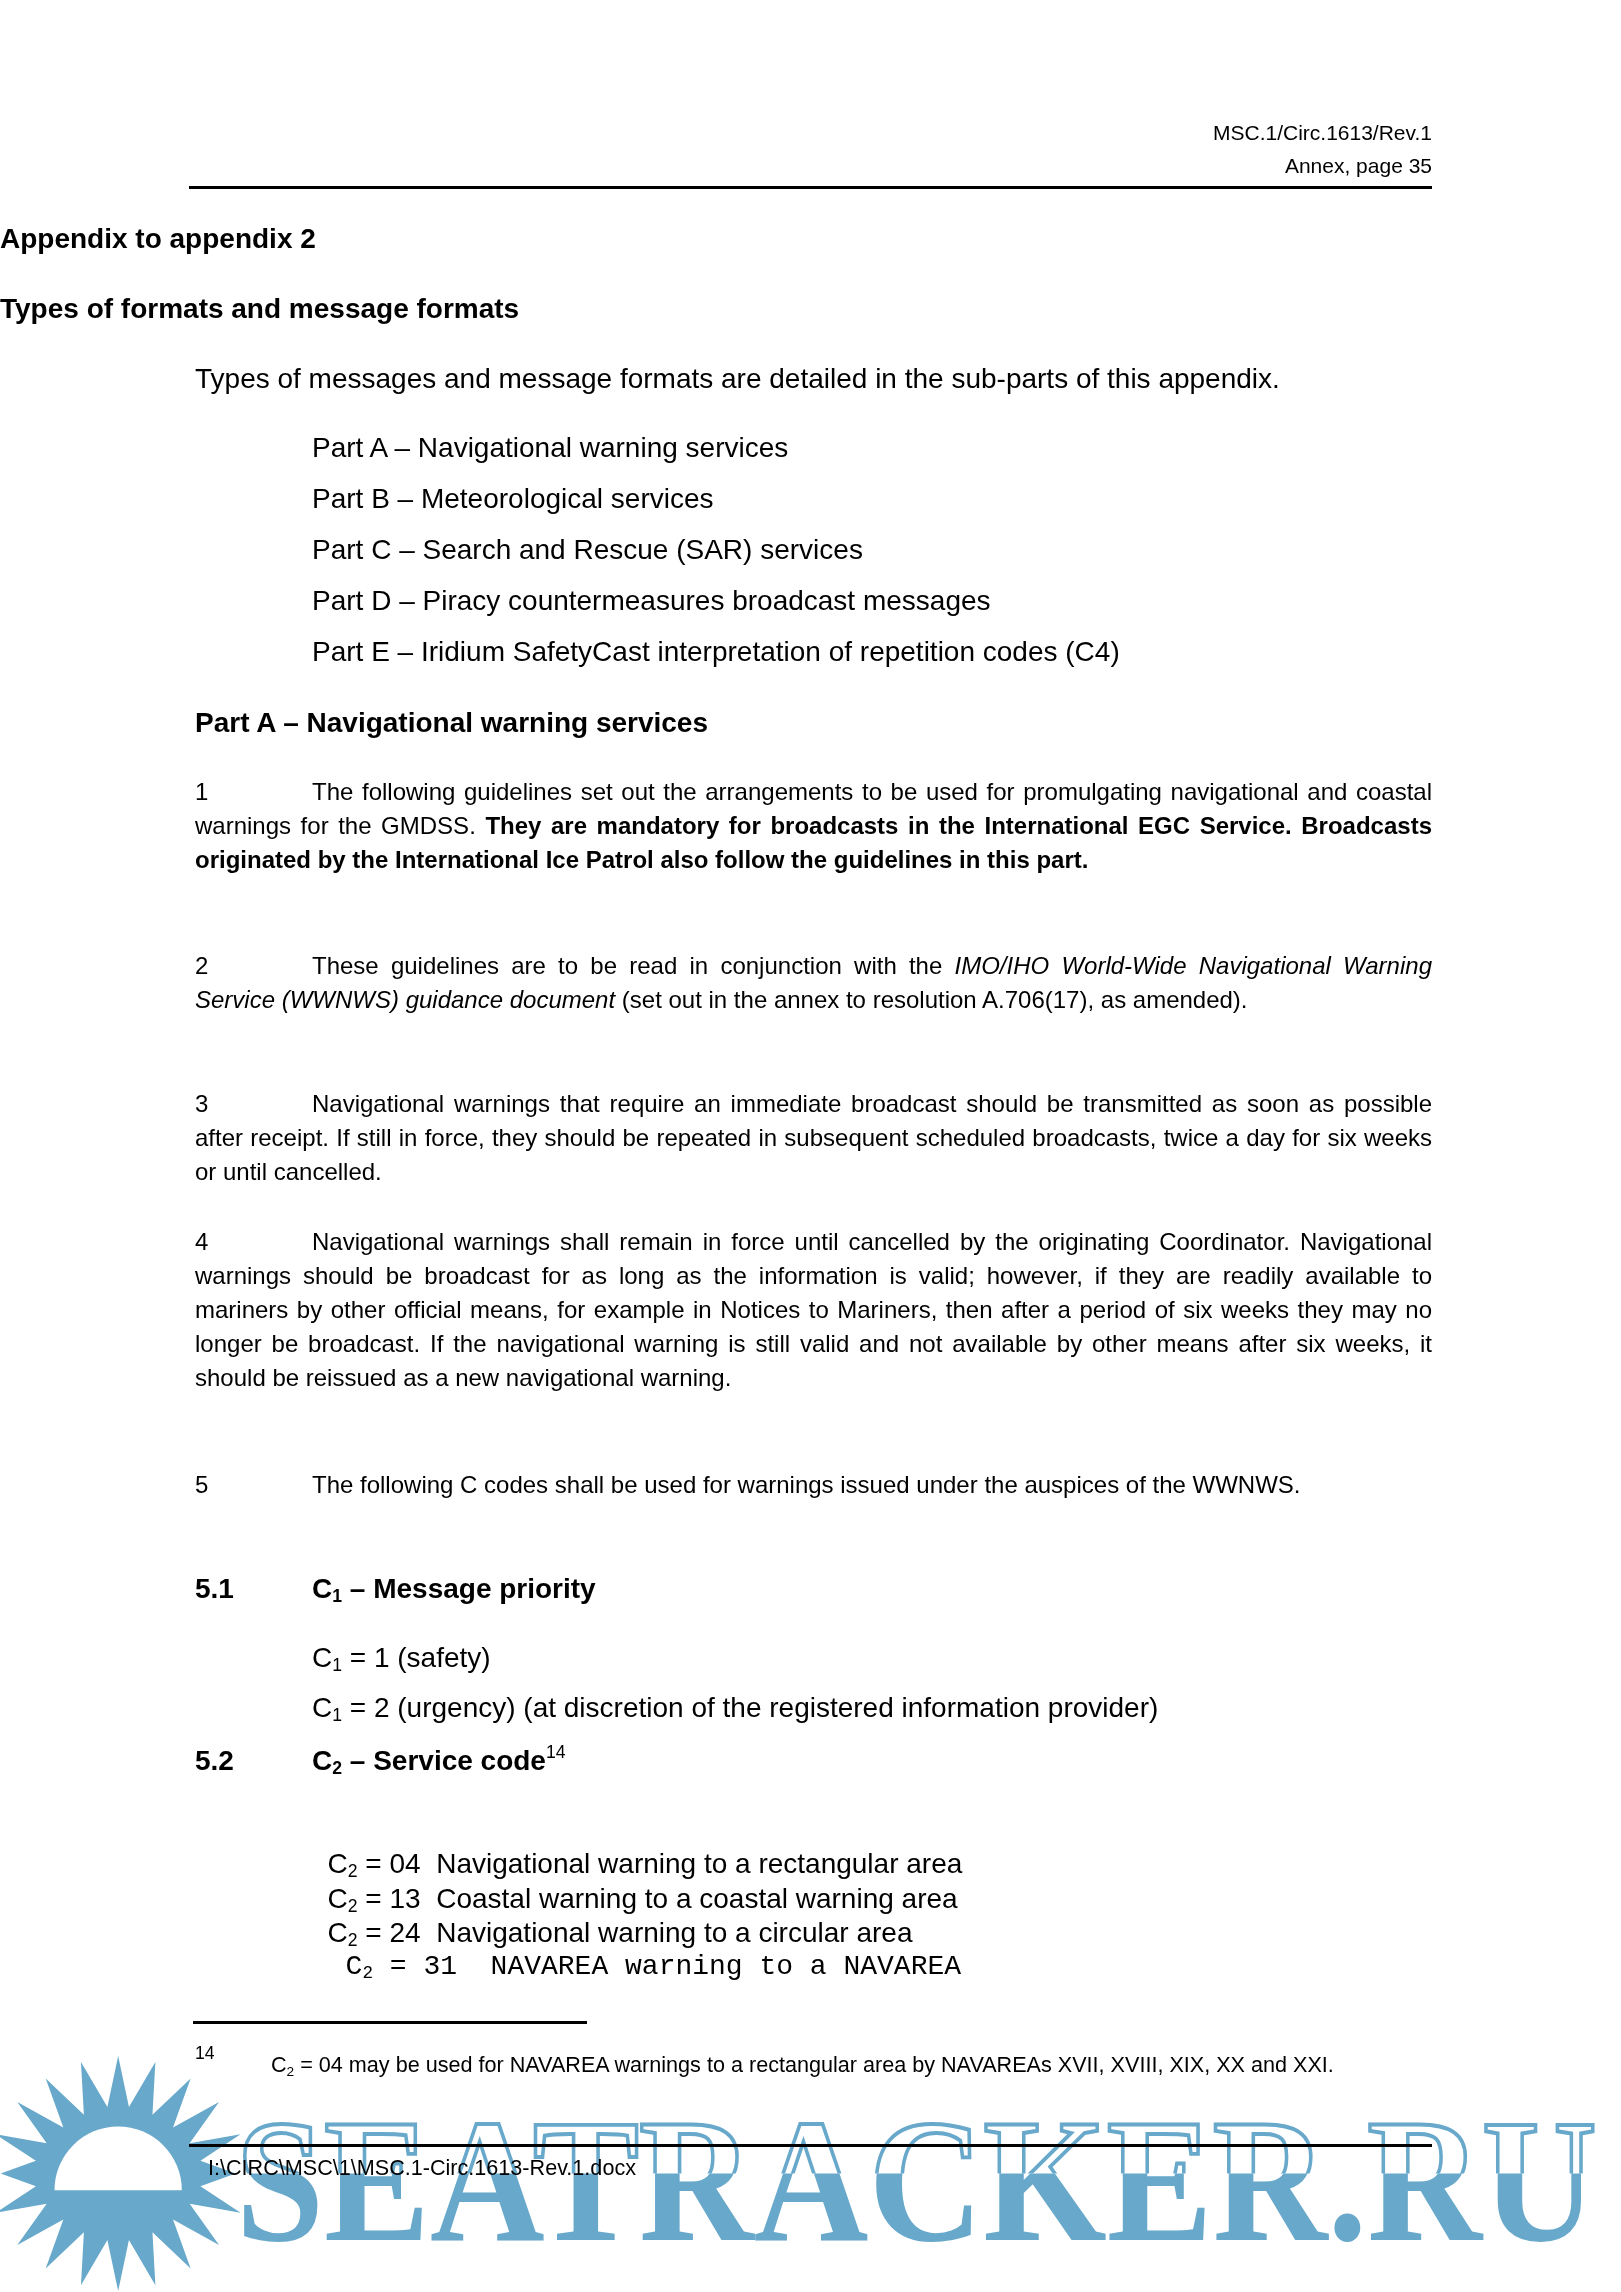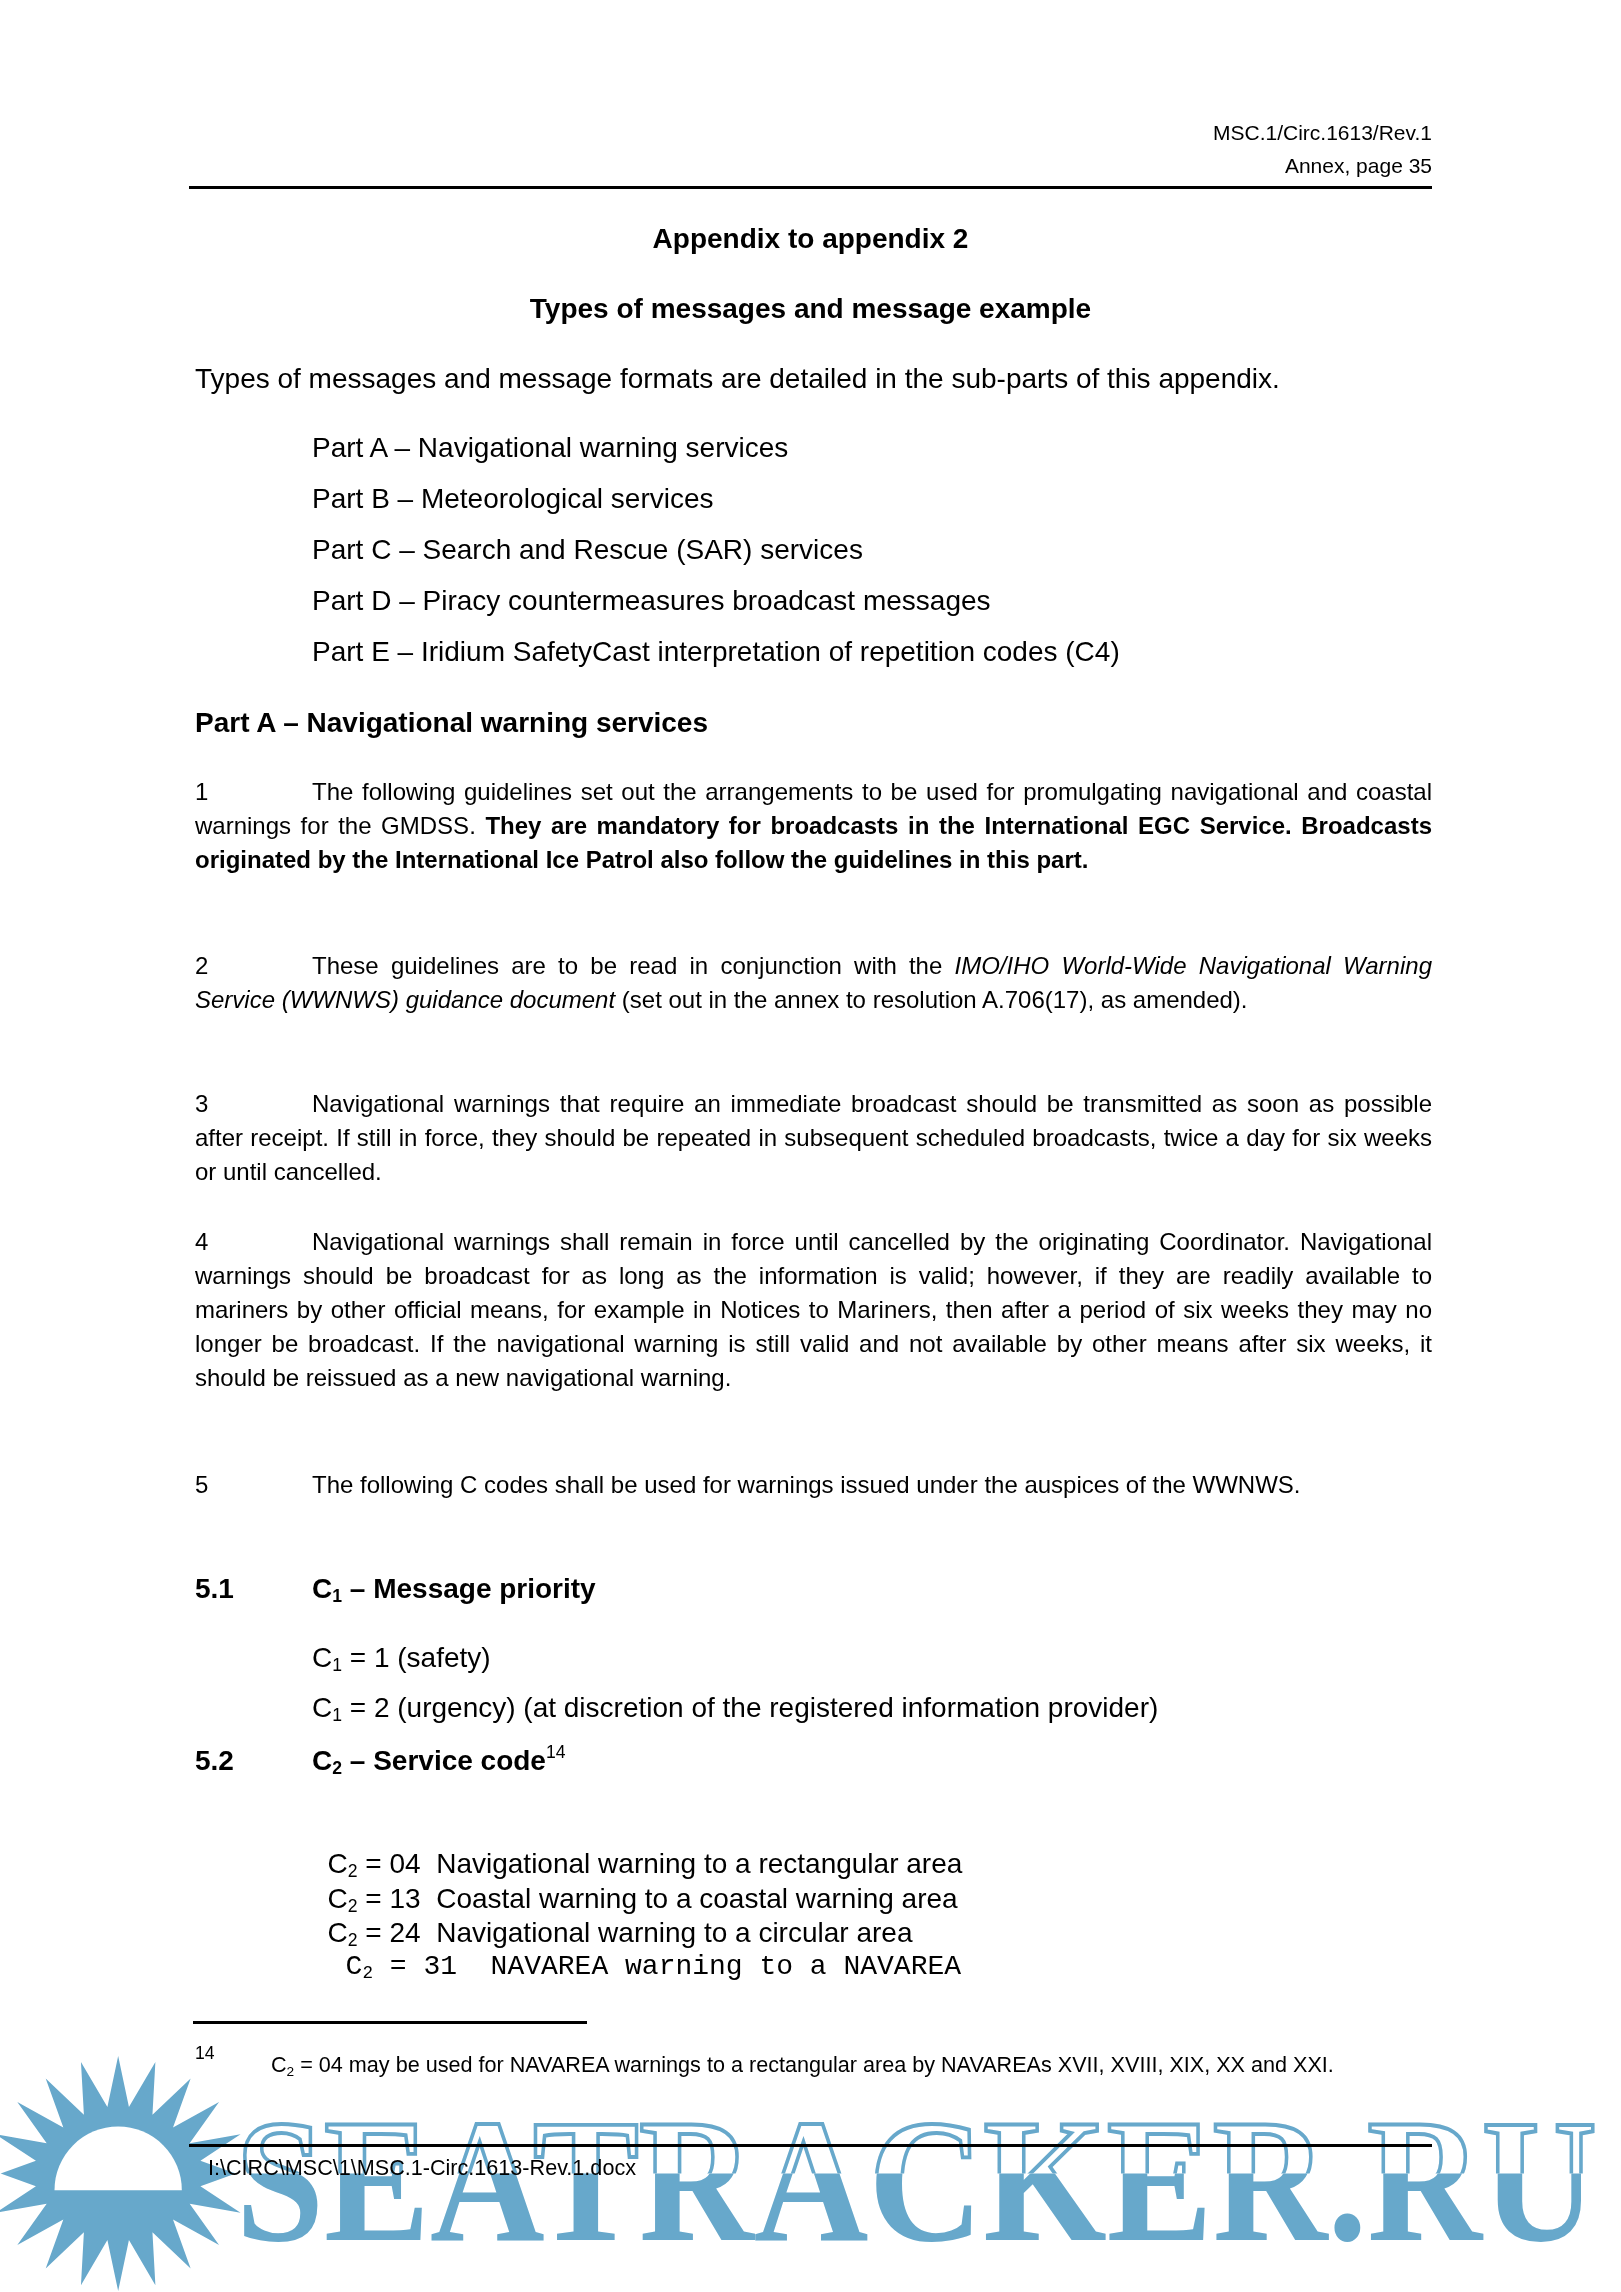--- a/index.html
+++ b/index.html
@@ -1,21 +1,21 @@
 <!DOCTYPE html>
 <html><head>
 <meta charset="utf-8">
 <style>
   html, body { margin:0; padding:0; background:#ffffff; }
   body { width:1621px; height:2293px; position:relative; overflow:hidden;
          font-family:"Liberation Sans", sans-serif; color:#000; }
   .abs { position:absolute; }
   .hdr { right:189px; text-align:right; font-size:21px; line-height:33px; }
   .rule { background:#000; height:2.9px; }
-  .center { left:0; width:1621px; text-align:center; font-weight:bold; font-size:28px; }
+  .center { left:0; width:1621px; font-weight:bold; font-size:28px; }
   .txt { font-size:28px; line-height:34px; white-space:nowrap; }
   .para { left:195px; width:1237px; font-size:24px; line-height:34px; text-align:justify; text-align-last:left; }
   .para .num { display:inline-block; width:117px; }
   .bold { font-weight:bold; }
   .ital { font-style:italic; }
   sub { font-size:17.6px; vertical-align:-3.9px; line-height:0; }
   sup { font-size:17.6px; vertical-align:11.8px; line-height:0; }
   .sec-num { display:inline-block; width:117px; }
   .fn-num { font-size:17.6px; }
   .fn-text { font-size:21.6px; line-height:29px; text-align:justify; text-align-last:left; }
@@ -25,21 +25,21 @@
 </head>
 <body>
 
 <div class="abs hdr" style="top:116px;">
   <div>MSC.1/Circ.1613/Rev.1</div>
   <div>Annex, page 35</div>
 </div>
 <div class="abs rule" style="left:189px; width:1243px; top:186px;"></div>
 
 <div class="abs center" style="top:223px;">Appendix to appendix 2</div>
-<div class="abs center" style="top:293px;">Types of messages and message example</div>
+<div class="abs center" style="top:293px;">Types of formats and message formats</div>
 
 <div class="abs txt" style="left:195px; top:362px;">Types of messages and message formats are detailed in the sub-parts of this appendix.</div>
 
 <div class="abs txt" style="left:312px; top:431px;">Part A – Navigational warning services</div>
 <div class="abs txt" style="left:312px; top:482px;">Part B – Meteorological services</div>
 <div class="abs txt" style="left:312px; top:533px;">Part C – Search and Rescue (SAR) services</div>
 <div class="abs txt" style="left:312px; top:584px;">Part D – Piracy countermeasures broadcast messages</div>
 <div class="abs txt" style="left:312px; top:635px;">Part E – Iridium SafetyCast interpretation of repetition codes (C4)</div>
 
 <div class="abs txt bold" style="left:195px; top:706px;">Part A – Navigational warning services</div>

